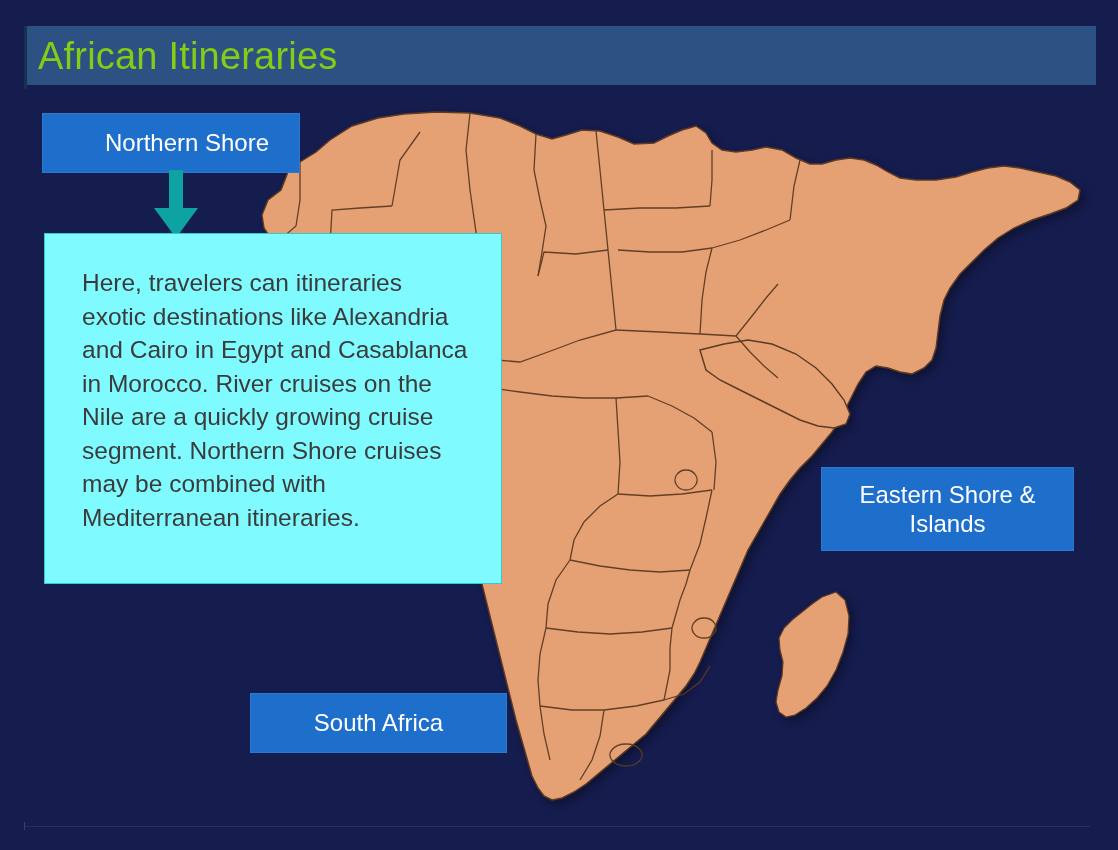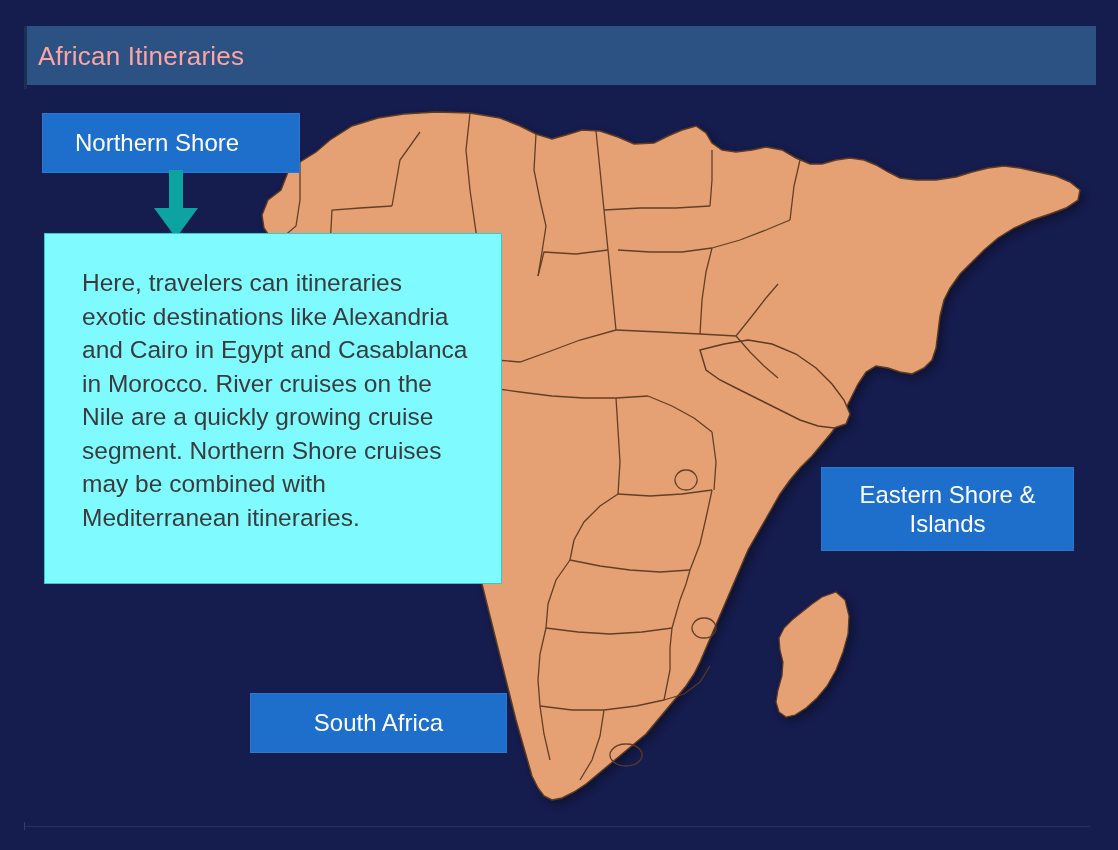--- a/index.html
+++ b/index.html
@@ -33,22 +33,22 @@
     position: absolute;
     left: 0; top: 0; bottom: -4px;
     width: 3px;
     background: #1b2f52;
   }
   #title-text {
     position: absolute;
     left: 14px;
     top: 50%;
     transform: translateY(-50%);
-    color: #fca5a5;
-    font-size: 26px;
+    color: #84cc16;
+    font-size: 38px;
     letter-spacing: 0.2px;
     white-space: nowrap;
   }
 
   
   #map-wrap {
     position: absolute;
     left: 0;
     top: 0;
     width: 1118px;
@@ -69,21 +69,21 @@
     font-size: 24px;
     line-height: 1.22;
     box-sizing: border-box;
     border: 1px solid #2b79cf;
   }
   #callout-northern {
     left: 42px;
     top: 113px;
     width: 258px;
     height: 60px;
-    justify-content: flex-start;
+    justify-content: center;
     padding-left: 32px;
     text-align: left;
   }
   #callout-eastern {
     left: 821px;
     top: 467px;
     width: 253px;
     height: 84px;
     padding: 0 10px;
   }

